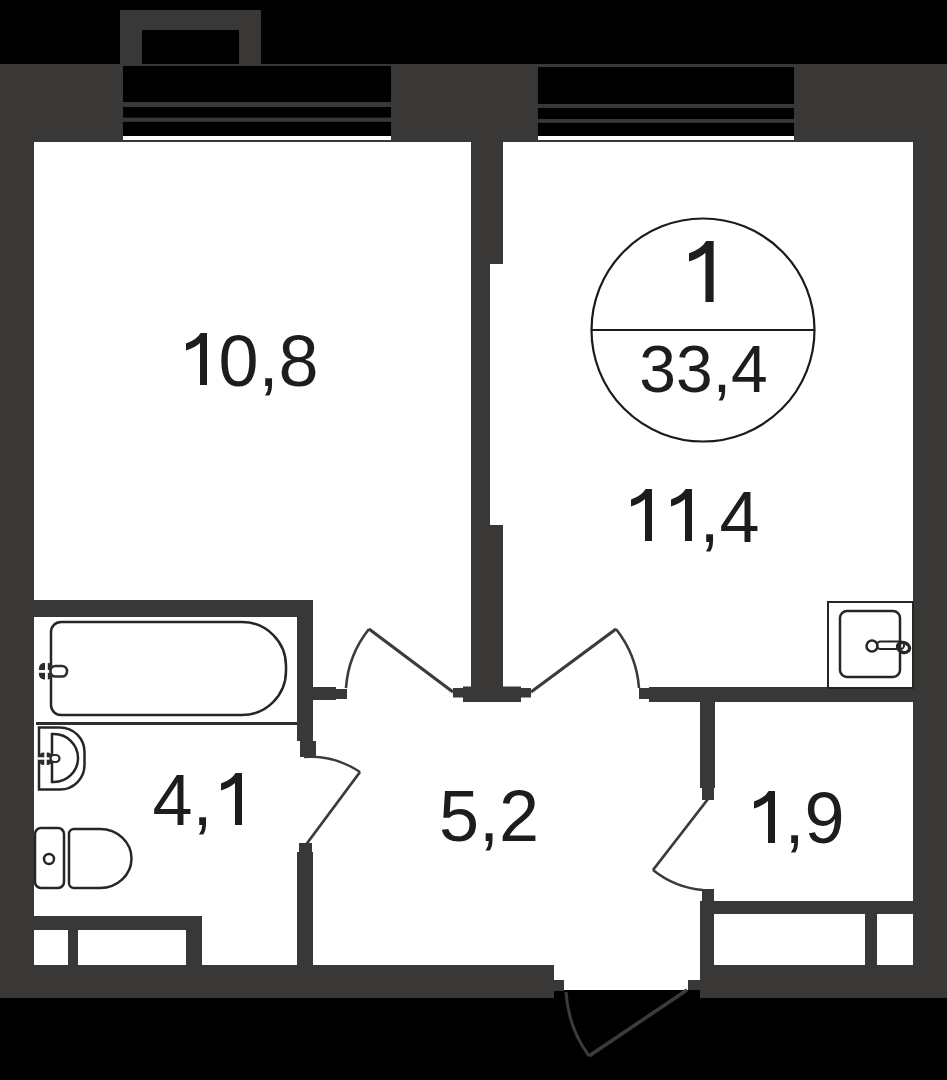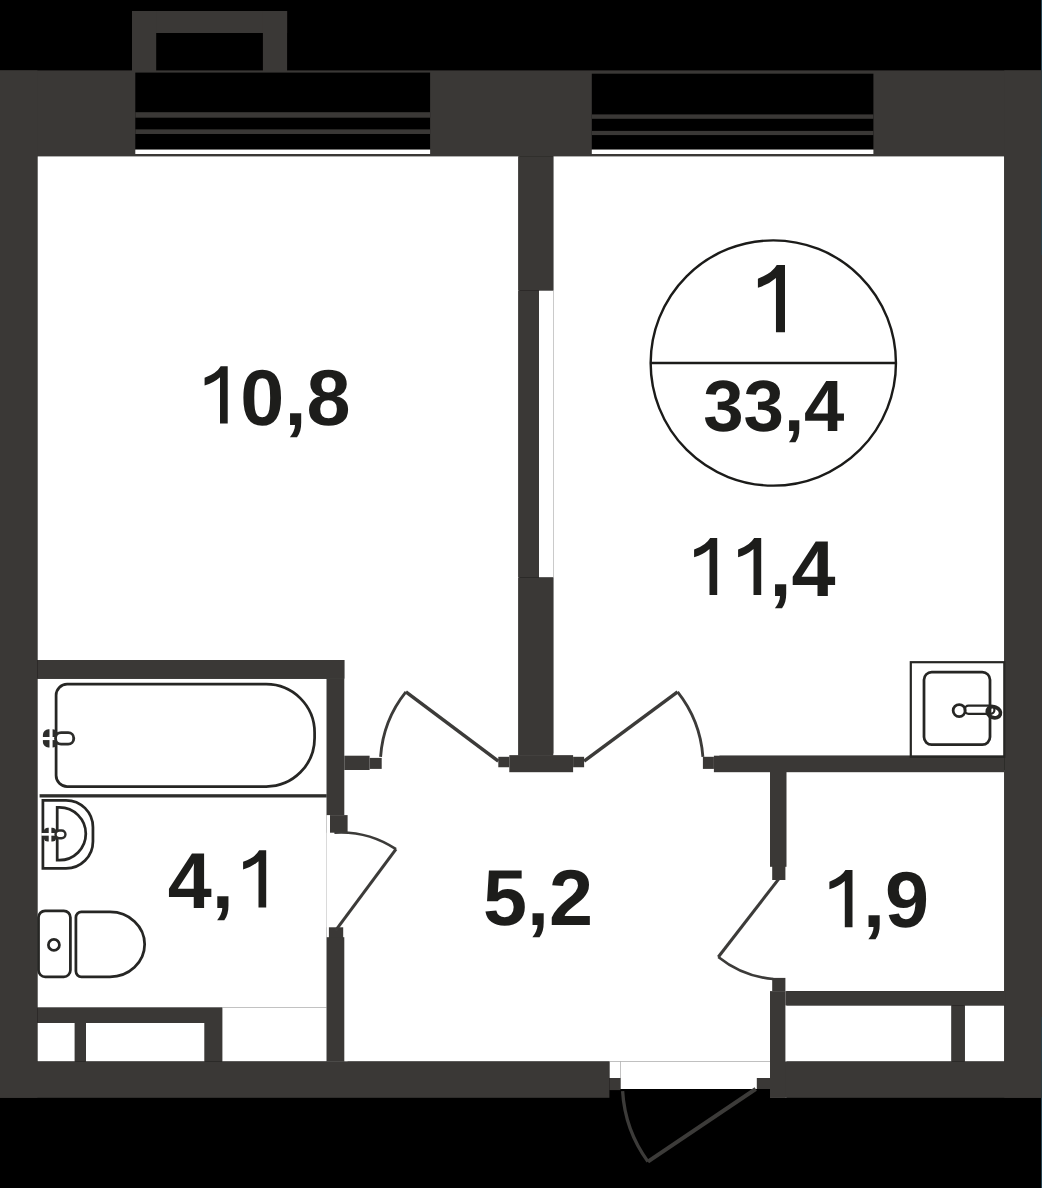--- a/index.html
+++ b/index.html
@@ -1,16 +1,16 @@
 <!DOCTYPE html>
 <html><head>
 <meta charset="utf-8">
 <style>
   html,body{margin:0;padding:0;background:#000;}
-  #c{position:relative;width:947px;height:1080px;background:#7dd3fc;overflow:hidden;font-weight:bold;}
+  #c{position:relative;width:947px;height:1080px;background:#7dd3fc;overflow:hidden;}
   svg{position:absolute;top:0;left:0;}
   text{font-family:"Liberation Sans",sans-serif;fill:#1d1d1b;}
 </style>
 </head>
 <body>
 <div id="c">
 <svg width="947" height="1080" viewBox="0 0 947 1080">
   <rect x="0" y="0" width="947" height="1080" fill="#000000"></rect>
 
   <g fill="#ffffff">

